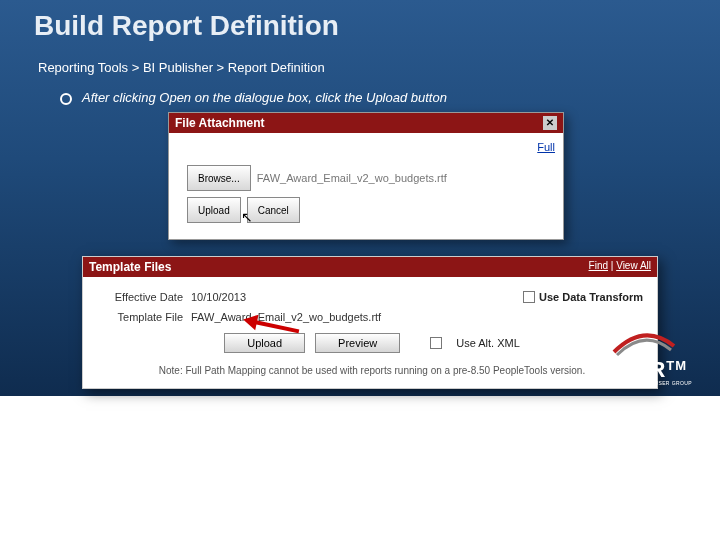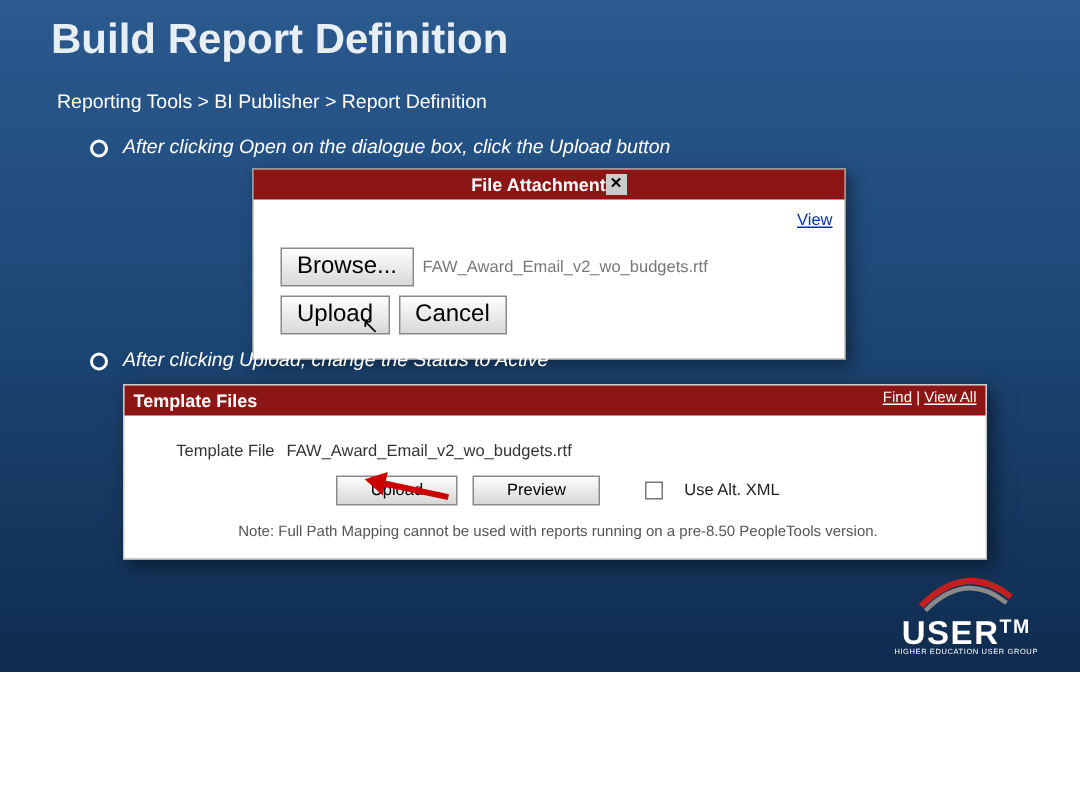--- a/index.html
+++ b/index.html
@@ -1,18 +1,18 @@
 <!DOCTYPE html>
 <html><head>
 <meta charset="utf-8">
 <style>
   * { box-sizing: border-box; margin: 0; padding: 0; }
   html, body { width: 720px; height: 540px; overflow: hidden; font-family: Arial, Helvetica, sans-serif; }
   .slide {
-    width: 720px; height: 448px;
+    width: 720px; height: 396px;
     background: linear-gradient(180deg, #2b5a8f 0%, #1f4a7a 40%, #0f2c4f 100%);
     position: relative;
     color: #fff;
   }
   .title {
     position: absolute; top: 10px; left: 34px;
     font-size: 28px; font-weight: 700; color: #e8eef5;
   }
   .breadcrumb {
     position: absolute; top: 60px; left: 38px;
@@ -26,31 +26,31 @@
     width: 8px; height: 8px; border: 2px solid #fff; border-radius: 50%;
   }
   
   .panel1 {
     position: absolute; top: 112px; left: 168px; width: 396px;
     background: #fff; color: #000; border: 1px solid #999;
     box-shadow: 4px 4px 10px rgba(0,0,0,0.4);
   }
   .panel1-header {
     background: #8c1515; color: #fff; font-size: 12px; font-weight: 700;
-    padding: 3px 6px; display: flex; justify-content: center; align-items: center;
+    padding: 3px 6px; display: flex; justify-content: space-between; align-items: center;
     height: 20px;
   }
   .panel1-close { width: 14px; height: 14px; background: #ccc; color:#000; font-size:10px; line-height:14px; text-align:center; font-weight:700; }
   .panel1-help { text-align: right; padding: 4px 8px 0 0; }
   .panel1-help a { color: #0033aa; font-size: 11px; text-decoration: underline; }
   .panel1-body { padding: 10px 10px 16px 18px; font-size: 11px; }
   .browse-row { display: flex; align-items: center; gap: 6px; margin-bottom: 6px; }
   .btn {
     display: inline-flex; align-items: center; justify-content: center;
-    padding: 12px 10px; font-size: 16px; color: #000;
+    padding: 12px 10px; font-size: 10px; color: #000;
     background: linear-gradient(#fefefe,#d8d8d8);
     border: 1px solid #888; cursor: pointer; height: 20px;
   }
   .filetext { color: #777; font-size: 11px; }
   .btns-row { display: flex; gap: 6px; align-items: center; }
   .cursor { position: absolute; font-size: 14px; color:#000; }
   
   ul.b2 { top: 232px; }
   
   .panel2 {
@@ -108,48 +108,52 @@
   <ul class="bullets b1">
     <li class="bullet">After clicking Open on the dialogue box, click the Upload button</li>
   </ul>
 
   <div class="panel1">
     <div class="panel1-header">
       <span>File Attachment</span>
       <span class="panel1-close">✕</span>
     </div>
     <div class="panel1-help">
-      <a>View</a>
+      <a>Full</a>
     </div>
     <div class="panel1-body">
       <div class="browse-row">
         <span class="btn">Browse...</span>
         <span class="filetext">FAW_Award_Email_v2_wo_budgets.rtf</span>
       </div>
       <div class="btns-row" style="position:relative;">
         <span class="btn">Upload</span>
         <span class="btn">Cancel</span>
         <span class="cursor" style="left:54px; top:12px;">↖</span>
       </div>
     </div>
   </div>
 
-  <ul class="bullets b2">
-    <li class="bullet">After clicking Upload, change the Status to Active</li>
-  </ul>
 
   <div class="panel2">
     <div class="panel2-header">
       <span>Template Files</span>
       <span class="panel2-links">
         <a>Find</a> |
         <a>View All</a>
       </span>
     </div>
     <div class="panel2-body">
+      <div class="row">
+        <span class="lbl">Effective Date</span>
+        <span class="val">10/10/2013</span>
+        <span style="flex:1"></span>
+        <span class="checkbox"></span>
+        <span class="check-label">Use Data Transform</span>
+      </div>
       <div class="row filerow">
         <span class="lbl">Template File</span>
         <span class="val">FAW_Award_Email_v2_wo_budgets.rtf</span>
       </div>
       <div class="btns2">
         <span class="btn2">Upload</span>
         <span class="btn2">Preview</span>
         <span style="width:10px"></span>
         <span class="checkbox"></span>
         <span class="check-label" style="font-weight:400">Use Alt. XML</span>

